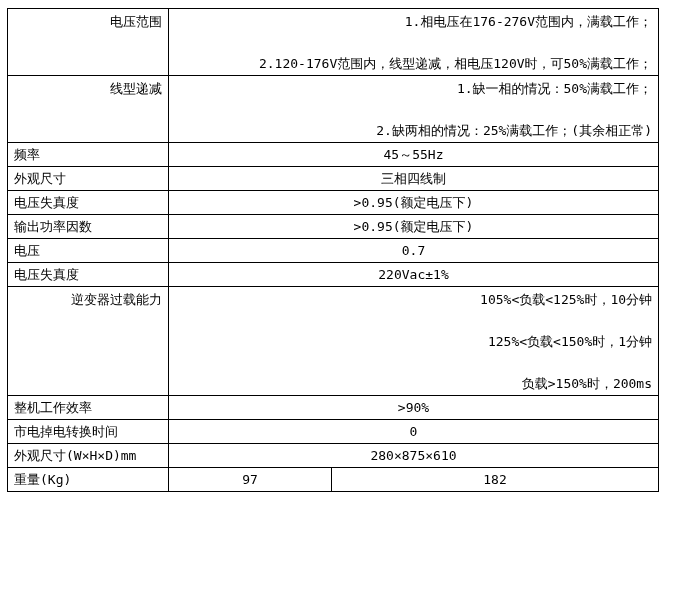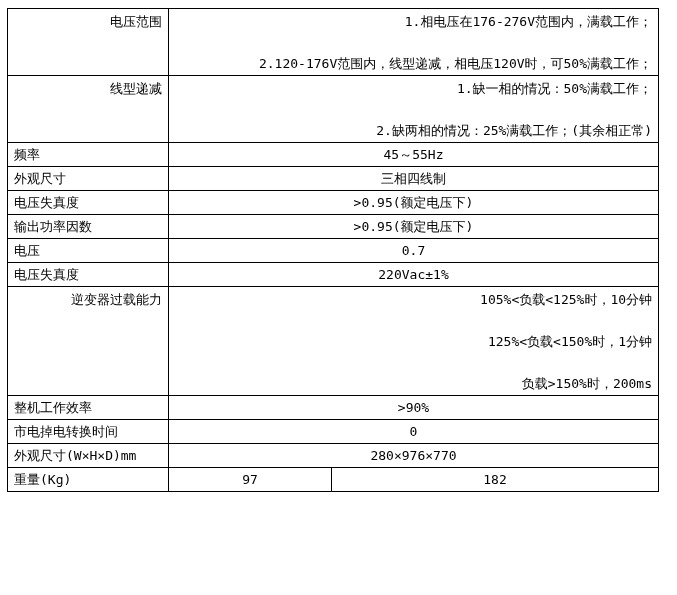--- a/index.html
+++ b/index.html
@@ -125,21 +125,21 @@
     </tr>
 
     <tr class="h23">
       <td class="label">市电掉电转换时间</td>
       <td class="val" colspan="3">0</td>
     </tr>
 
 
     <tr class="h24">
       <td class="label">外观尺寸(W×H×D)mm</td>
-      <td class="val" colspan="3">280×976×770</td>
+      <td class="val" colspan="3">280×875×610</td>
     </tr>
 
     <tr class="h24">
       <td class="label">重量(Kg)</td>
       <td class="val">97</td>
       <td class="val" colspan="2">182</td>
     </tr>
   </tbody>
     </table>
 </div>

